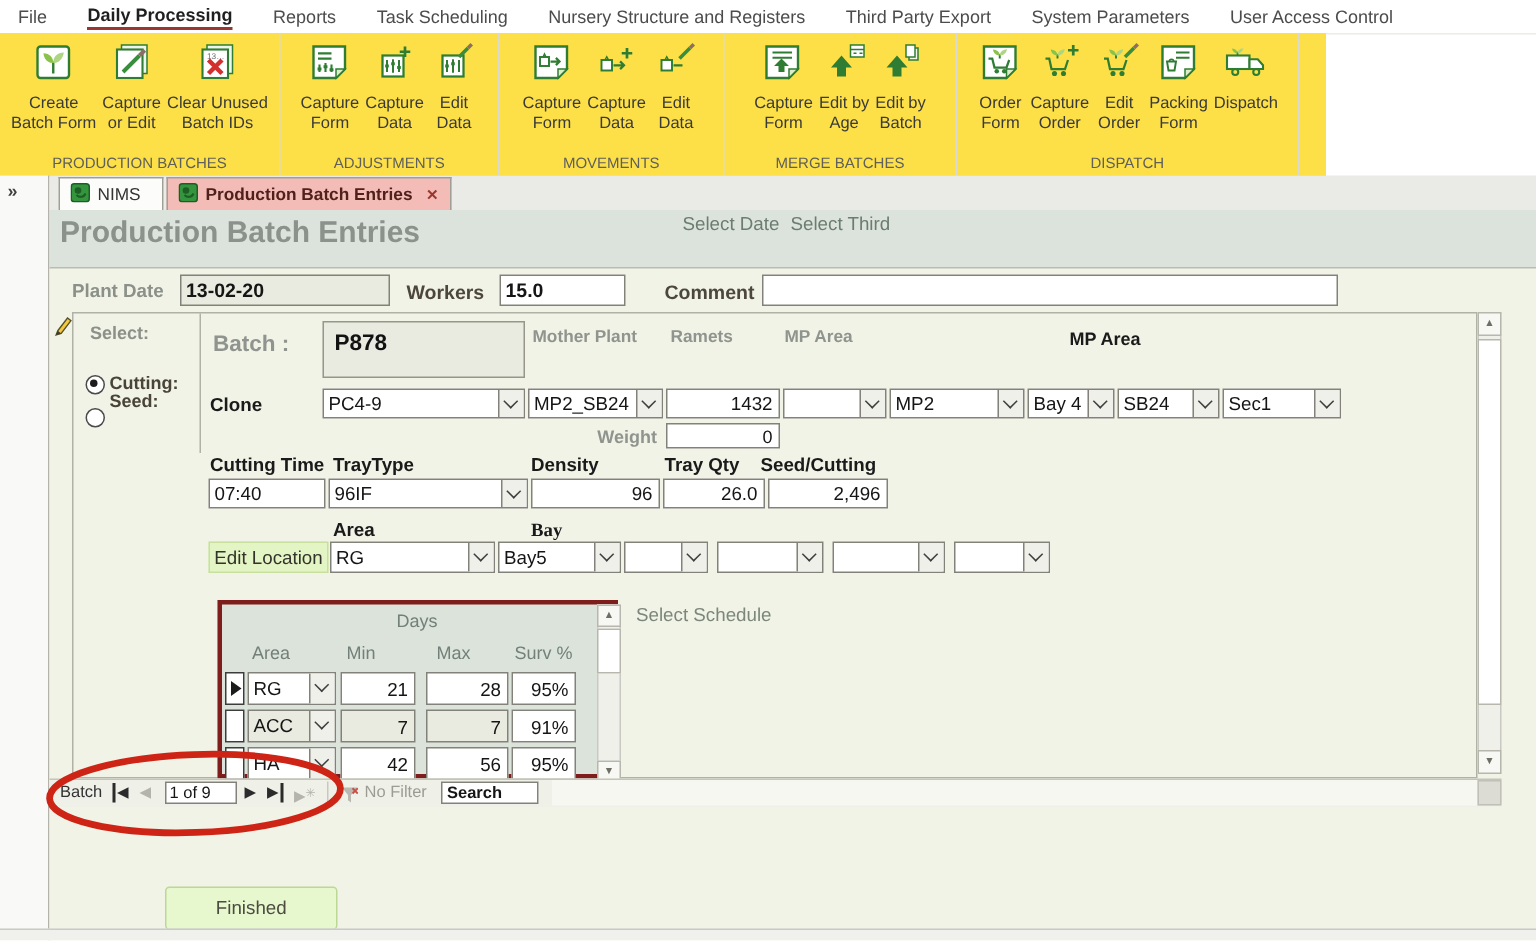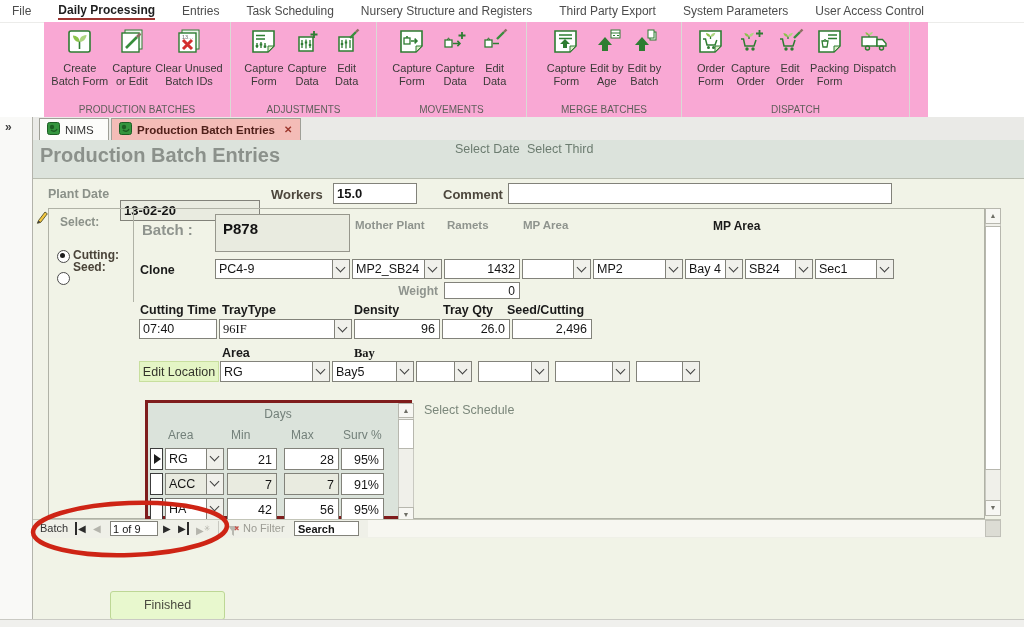--- a/index.html
+++ b/index.html
@@ -8,22 +8,22 @@
   .abs{position:absolute;box-sizing:border-box;}
   .lbl{position:absolute;white-space:nowrap;box-sizing:border-box;}
   .b{font-weight:bold;}
   
   .menubar{position:absolute;left:0;top:0;width:1024px;height:22px;background:#fff;
            border-bottom:1px solid #ececea;display:flex;align-items:center;padding-left:12px;gap:27px;
            font-size:12px;color:#4c4c4c;}
   .menubar .mitem{white-space:nowrap;cursor:default;}
   .menubar .active{color:#1f1f1f;font-weight:bold;border-bottom:2px solid #9c3632;padding-bottom:1px;}
   
-  .ribbon{position:absolute;left:0;top:22px;width:884px;height:95px;background:#f9a8d4;
-          border-bottom:1px solid #c3c3bd;display:flex;margin-left:44px;}
+  .ribbon{position:absolute;left:0;top:22px;width:884px;height:95px;background:#fde047;
+          border-bottom:1px solid #c3c3bd;display:flex;}
   .rgroup{position:relative;height:100%;border-right:1px solid #dadad5;padding-top:3px;box-sizing:border-box;}
   .rbuttons{display:flex;justify-content:center;align-items:flex-start;}
   .rbtn{display:flex;flex-direction:column;align-items:center;padding:1px 2px;font-size:11px;
         color:#3a3a38;text-align:center;line-height:1.18;cursor:default;}
   .rbtn svg{margin:1px 0 2px 0;}
   .rgl{position:absolute;bottom:2px;left:0;right:0;text-align:center;font-size:10px;color:#5f5f5b;}
   
   .tabrow{position:absolute;left:33px;top:117px;width:991px;height:23px;background:#eaeae7;}
   .tab{position:absolute;top:1px;height:22px;display:flex;align-items:center;gap:5px;
        border:1px solid #9f9f97;border-bottom:none;font-size:11.5px;color:#333;padding:0 7px;box-sizing:border-box;}
@@ -54,21 +54,21 @@
           font-size:12.5px;color:#4b4b41;text-align:center;cursor:default;}
 </style>
 </head>
 <body>
 
 <div id="app">
 
   <div class="menubar">
     <span class="mitem">File</span>
     <span class="mitem active">Daily Processing</span>
-    <span class="mitem">Entries</span>
+    <span class="mitem">Reports</span>
     <span class="mitem">Task Scheduling</span>
     <span class="mitem">Nursery Structure and Registers</span>
     <span class="mitem">Third Party Export</span>
     <span class="mitem">System Parameters</span>
     <span class="mitem">User Access Control</span>
   </div>
 
   <div class="ribbon">
 
     <div class="rgroup" style="width:187px;">
@@ -320,21 +320,21 @@
   </div>
 
   <div class="abs" style="left:33px;top:140px;width:991px;height:38px;background:#dce3dc;"></div>
   <div class="lbl b" style="left:40px;top:144px;font-size:20px;color:#8b918b;">Production Batch Entries</div>
   <div class="lbl" style="left:455px;top:142px;font-size:12.5px;color:#6c7c70;">Select Date</div>
   <div class="lbl" style="left:527px;top:142px;font-size:12.5px;color:#6c7c70;">Select Third</div>
 
   <div class="abs" style="left:33px;top:178px;width:991px;height:449px;background:#f1f3e7;border-top:1px solid #b9bdb0;"></div>
 
   <div class="lbl b" style="left:48px;top:187px;font-size:12.5px;color:#8b9189;">Plant Date</div>
-  <input class="field b" style="left: 120px; top: 183px; width: 140px; height: 21px; background: rgb(233, 235, 224); font-size: 13px; margin-top: 17px;" readonly="" value="13-02-20">
+  <input class="field b" style="left: 120px; top: 183px; width: 140px; height: 21px; background: rgb(233, 235, 224); font-size: 13px;" readonly="" value="13-02-20">
   <div class="lbl b" style="left:271px;top:187px;font-size:13px;color:#4c463c;">Workers</div>
   <input class="field b" style="left: 333px; top: 183px; width: 84px; height: 21px; font-size: 13px;" readonly="" value="15.0">
   <div class="lbl b" style="left:443px;top:187px;font-size:13px;color:#4c463c;">Comment</div>
   <input class="field" style="left: 508px; top: 183px; width: 384px; height: 21px;" readonly="" value="">
 
   <div class="abs" style="left:35px;top:210px;">
     <svg width="13" height="15" viewBox="0 0 13 15">
         <path d="M3.5 10.5 L10 2 l2.3 1.8 L5.8 12.3 l-3.4 1 z" fill="#f3c73f" stroke="#55512a" stroke-width="0.9"></path>
         <path d="M3.5 10.5 l2.3 1.8 l-3.4 1 z" fill="#3c3c3c"></path>
       </svg>
@@ -391,21 +391,21 @@
   <div class="lbl b" style="left:384px;top:284px;width:54px;text-align:right;font-size:12px;color:#8f948e;">Weight</div>
   <div class="numbox" style="left:444px;top:282px;width:76px;height:17px;font-size:12px;padding-top:1px;">0</div>
 
   <div class="lbl b" style="left:140px;top:303px;font-size:12.5px;color:#1a1a1a;">Cutting Time</div>
   <div class="lbl b" style="left:222px;top:303px;font-size:12.5px;color:#1a1a1a;">TrayType</div>
   <div class="lbl b" style="left:354px;top:303px;font-size:12.5px;color:#1a1a1a;">Density</div>
   <div class="lbl b" style="left:443px;top:303px;font-size:12.5px;color:#1a1a1a;">Tray Qty</div>
   <div class="lbl b" style="left:507px;top:303px;font-size:12.5px;color:#1a1a1a;">Seed/Cutting</div>
 
   <input class="field" style="left: 139px; top: 319px; width: 78px; height: 20px;" readonly="" value="07:40">
-  <div class="dd" style="left:219px;top:319px;width:133px;height:20px;font-family:Liberation Serif, serif;">
+  <div class="dd" style="left:219px;top:319px;width:133px;height:20px;">
     <span class="val">96IF</span>
       <span class="arrow"></span>
     </div>
   <div class="numbox" style="left:354px;top:319px;width:86px;height:20px;">96</div>
   <div class="numbox" style="left:442px;top:319px;width:68px;height:20px;">26.0</div>
   <div class="numbox" style="left:512px;top:319px;width:80px;height:20px;">2,496</div>
 
   <div class="lbl b" style="left:222px;top:346px;font-size:12.5px;color:#1a1a1a;">Area</div>
   <div class="lbl b" style="left:354px;top:346px;font-size:12.5px;color:#1a1a1a;font-family:Liberation Serif, serif;">Bay</div>
   <div class="abs" style="left:139px;top:361px;width:80px;height:21px;background:#e4f5c5;border:1px solid #c8df9e;

